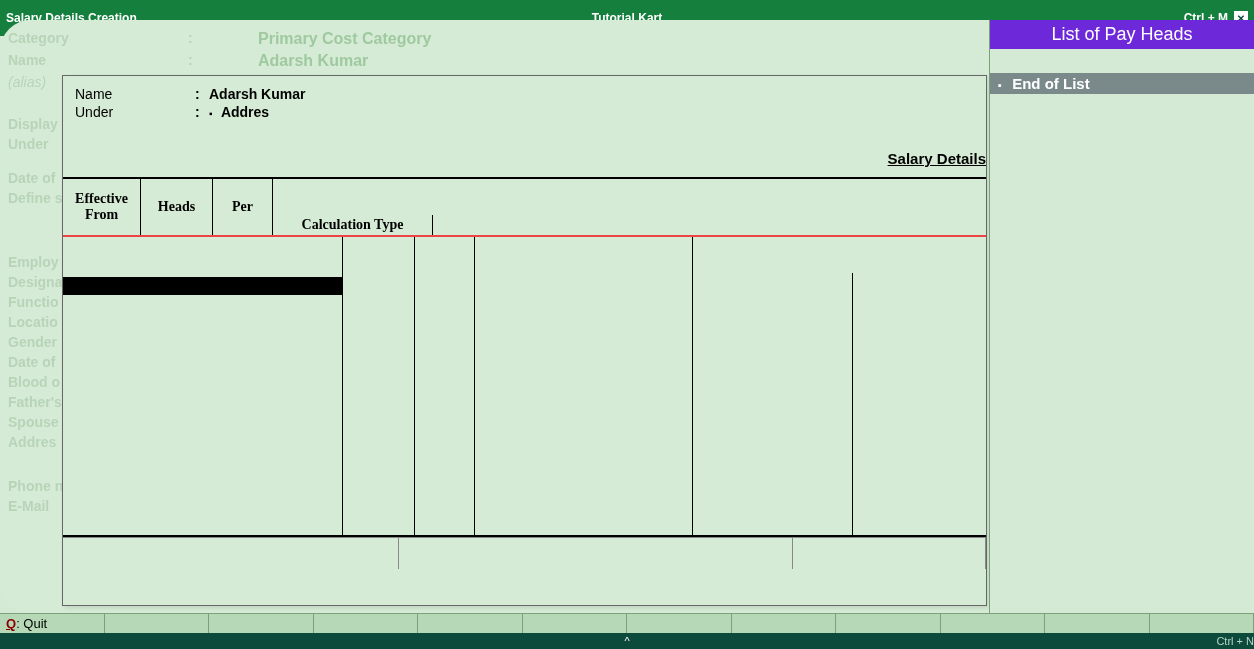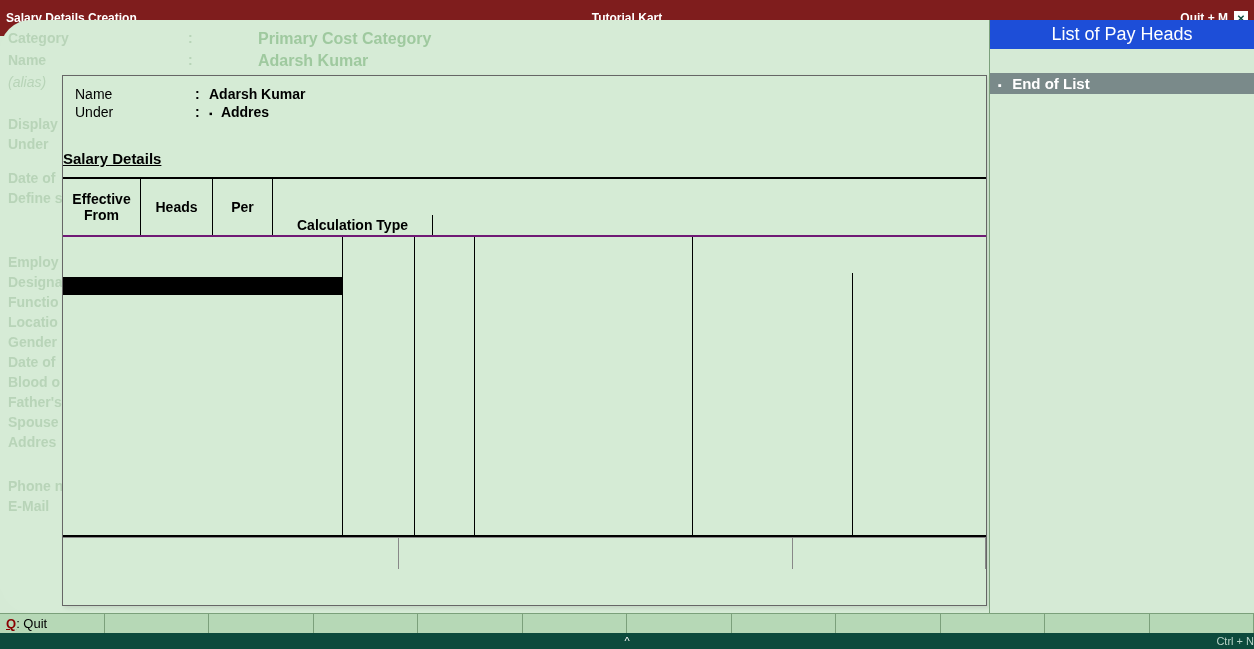--- a/index.html
+++ b/index.html
@@ -9,21 +9,21 @@
     width: 1254px;
     height: 649px;
     background: #d5ead5;
     position: relative;
     overflow: hidden;
   }
 
   
   .titlebar {
     height: 36px;
-    background: #7f1d1d;
+    background: #15803d;
     color: #fff;
     display: flex;
     align-items: center;
     padding: 0 6px;
     font-size: 12px;
     font-weight: bold;
     position: relative;
   }
   .titlebar .left { flex: 0 0 auto; }
   .titlebar .center { position: absolute; left: 50%; transform: translateX(-50%); }
@@ -65,21 +65,21 @@
     position: absolute;
     top: 0;
     right: 0;
     width: 265px;
     bottom: 0;
     background: #d5ead5;
     border-left: 1px solid #7ba07b;
     z-index: 30;
   }
   .right-panel-header {
-    background: #1d4ed8;
+    background: #6d28d9;
     color: #fff;
     text-align: center;
     font-size: 18px;
     padding: 4px 0;
     font-weight: normal;
   }
   .right-panel-spacer {
     height: 24px;
     background: #d5ead5;
   }
@@ -113,38 +113,39 @@
     padding: 10px 12px 4px 12px;
     font-size: 14px;
   }
   .mh-row { display: flex; margin-bottom: 2px; }
   .mh-label { width: 120px; }
   .mh-colon { width: 14px; font-weight: bold; }
   .mh-value { font-weight: bold; }
   .mh-marker { display:inline-block; width:8px; font-size:10px; vertical-align:middle; }
 
   .modal-title {
-    text-align: left;
+    text-align: right;
     font-weight: bold;
     font-size: 15px;
     text-decoration: underline;
     margin: 24px 0 10px 0;
   }
 
   .salary-table {
     border-top: 2px solid #000;
     border-bottom: 2px solid #000;
     display: flex;
     flex-direction: column;
     height: 360px;
   }
   .st-head, .st-body { display: flex; }
   .st-head {
-    border-bottom: 2px solid #701a75;
+    border-bottom: 2px solid #ef4444;
     min-height: 40px;
+    font-family: Liberation Serif, serif;
   }
   .st-body { flex: 1; }
   .st-col {
     border-right: 1px solid #000;
     padding: 2px 4px;
     text-align: center;
     font-weight: bold;
     font-size: 14px;
     display: flex;
     align-items: center;
@@ -231,21 +232,21 @@
   .statusbar .right { position: absolute; right: 0; }
 
 </style>
 </head>
 <body>
 
 <div class="titlebar">
   <div class="left">Salary Details  Creation</div>
   <div class="center">Tutorial Kart</div>
   <div class="right">
-    <span>Quit + M</span>
+    <span>Ctrl + M</span>
     <span class="close-btn">✕</span>
   </div>
 </div>
 
 <div class="main">
 
   <div class="bg-form">
     <div class="bg-row">
       <div class="bg-label">Category</div>
       <div class="bg-colon">:</div>

